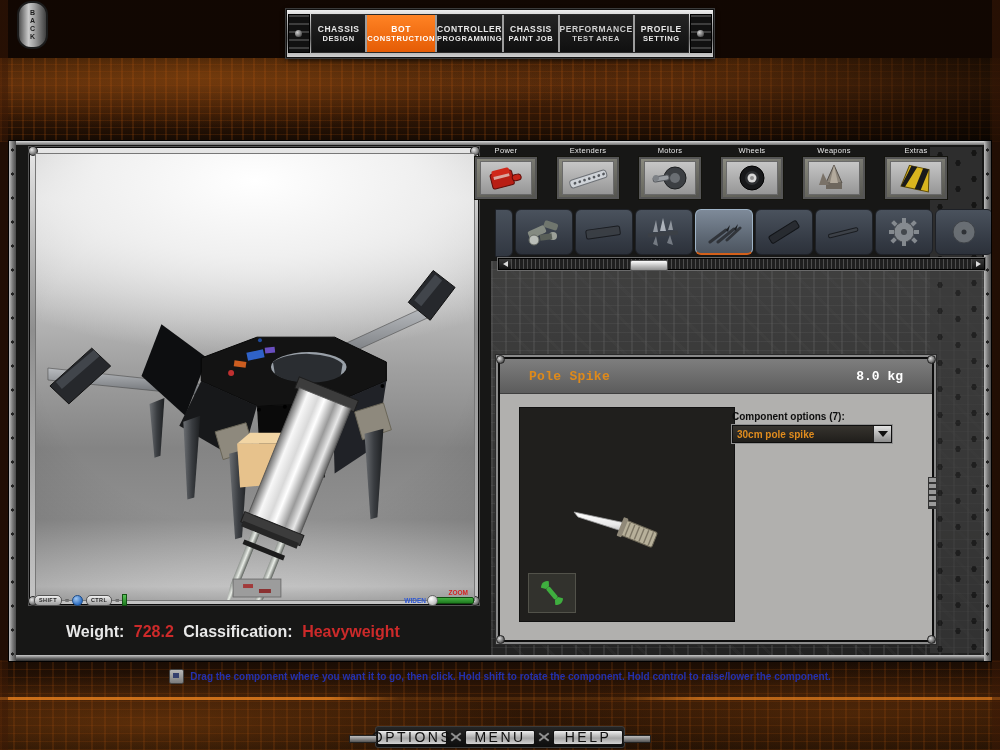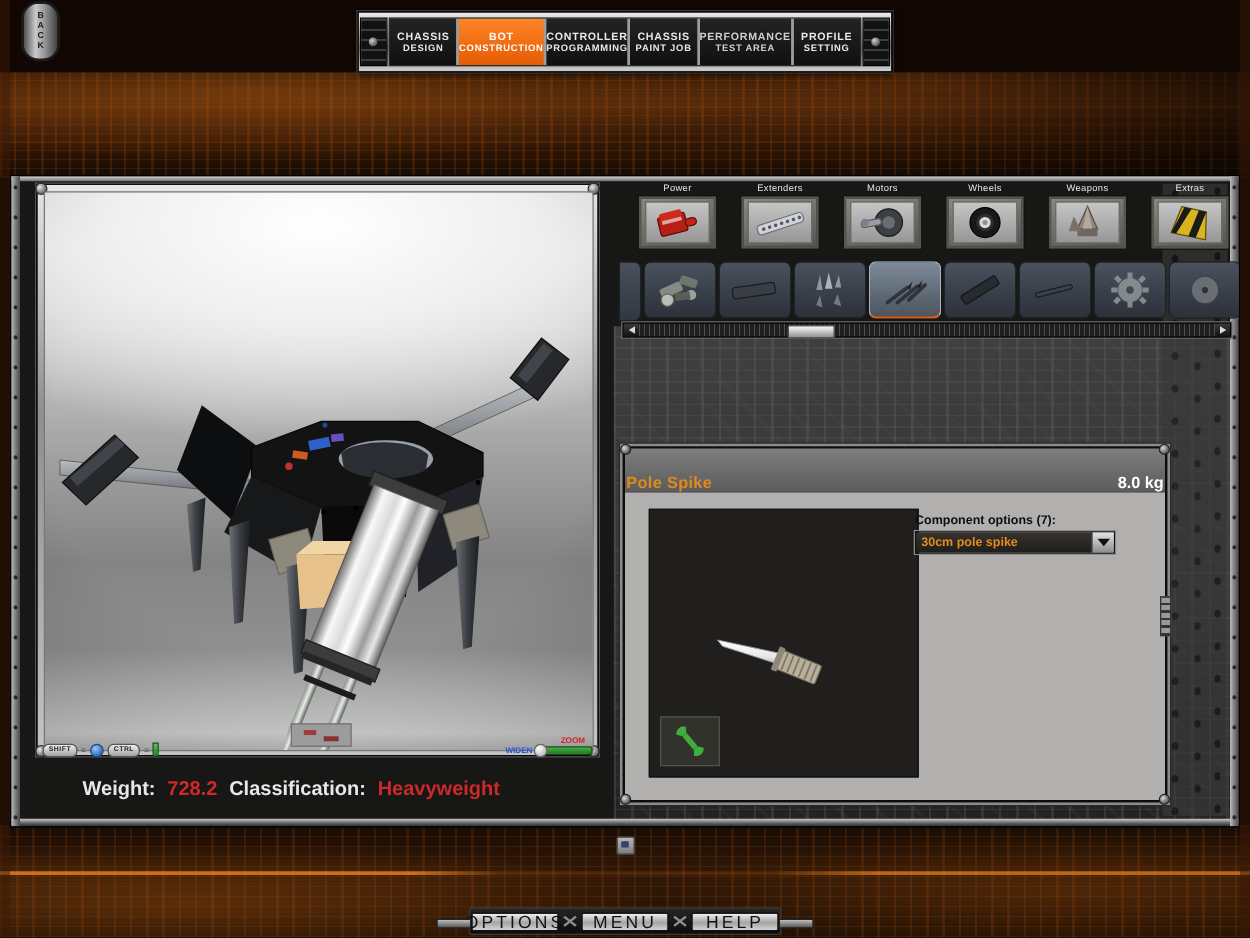--- a/index.html
+++ b/index.html
@@ -116,21 +116,21 @@
   .zoom-track{width:44px;height:5px;background:linear-gradient(180deg,#43b143,#1f7a1f);border:1px solid #0f4a0f;border-radius:2px;position:relative;cursor:pointer;}
   .zoom-thumb{position:absolute;left:-2px;top:-3px;width:9px;height:9px;border-radius:50%;
     background:radial-gradient(circle at 35% 30%,#fff,#b9b9b9 75%);border:1px solid #666;}
 
   
   .status-line{position:absolute;left:57px;top:482px;font-size:16px;font-weight:bold;color:#e8e8e8;}
   .status-line .red{color:#cc2a2a;}
   .status-line span{margin-right:5px;}
 
   
-  .categories{position:absolute;left:492px;top:2px;width:492px;height:62px;display:flex;}
+  .categories{position:absolute;left:456px;top:2px;width:492px;height:62px;display:flex;}
   .cat-cell{width:82px;display:flex;flex-direction:column;align-items:center;cursor:pointer;}
   .cat-label{font-size:7.5px;color:#e6e6e6;margin:3px 0 2px;letter-spacing:.3px;}
   .cat-tile{width:62px;height:42px;box-sizing:border-box;border:2px solid #555;
     outline:1px solid #14140e;
     background:
       linear-gradient(135deg, rgba(90,90,70,.55), rgba(40,40,30,.55)),
       linear-gradient(180deg,#c2c2c2,#8b8b8b);
     display:flex;align-items:center;justify-content:center;}
   .cat-tile .inner{width:50px;height:32px;background:linear-gradient(180deg,#c6c6c6,#969696);
     border:1px solid #6a6a6a;display:flex;align-items:center;justify-content:center;}
@@ -162,21 +162,21 @@
 
   
   .detail{position:absolute;left:489px;top:216px;width:436px;height:285px;
     border:2px solid #0c0c0c;box-sizing:border-box;
     box-shadow:0 0 0 2px #8a8a8a, 0 0 0 3px #2a2a2a;background:#b1b0ae;}
   .detail .corner{position:absolute;width:7px;height:7px;border-radius:50%;
     background:radial-gradient(circle at 35% 35%,#d9d9d9,#4f4f4f 75%);border:1px solid #222;z-index:5;}
   .detail .grip{position:absolute;right:-5px;top:118px;width:7px;height:30px;background:#777;
     border:1px solid #333;background-image:repeating-linear-gradient(0deg,#333 0 2px,#999 2px 6px);}
   .detail-header{height:34px;background:linear-gradient(180deg,#7e7e7e,#5c5c5c);
-    display:flex;align-items:flex-end;padding:0 1px;border-bottom:1px solid #3f3f3f;}
+    display:flex;align-items:center;padding:0 29px;border-bottom:1px solid #3f3f3f;font-family:Liberation Mono, monospace;}
   .detail-title{color:#df8a1a;font-weight:bold;font-size:13px;letter-spacing:.3px;}
   .detail-weight{margin-left:auto;color:#fff;font-weight:bold;font-size:13px;}
   .preview{position:absolute;left:19px;top:48px;width:214px;height:213px;background:#201f1d;border:1px solid #111;}
   .preview svg.spike{position:absolute;left:48px;top:78px;}
   .wrench-btn{position:absolute;left:8px;bottom:8px;width:46px;height:38px;background:#32322d;
     border:1px solid #52524a;display:flex;align-items:center;justify-content:center;cursor:pointer;}
   .opts-label{position:absolute;left:232px;top:52px;font-size:10px;color:#0d0d0d;font-weight:bold;}
   .dropdown{position:absolute;left:232px;top:66px;width:158px;height:16px;display:flex;
     border:1px solid #0e0e0e;box-shadow:0 0 0 1px #8f8f8f;cursor:pointer;}
   .dd-value{flex:1;background:linear-gradient(180deg,#36332e,#201e1b);color:#e08c1e;
@@ -597,20 +597,21 @@
       <div class="dd-value">30cm pole spike</div>
       <div class="dd-btn">
         <div class="tri"></div>
       </div>
     </div>
   </div>
 </div>
 
 <div class="hintbar">
   <div class="hint-icon"></div>
+  <div class="hint-text">Drag the component where you want it to go, then click. Hold shift to rotate the component. Hold control to raise/lower the component.</div>
 </div>
 
 <div class="footer">
   <div class="f-btn">OPTIONS</div>
   <div class="x-joint"></div>
   <div class="f-btn">MENU</div>
   <div class="x-joint"></div>
   <div class="f-btn">HELP</div>
 </div>
 

